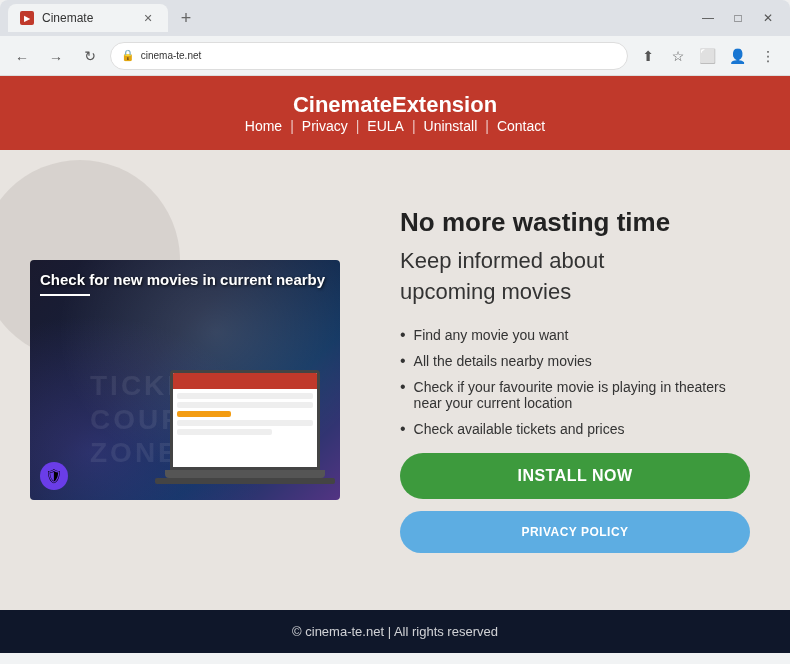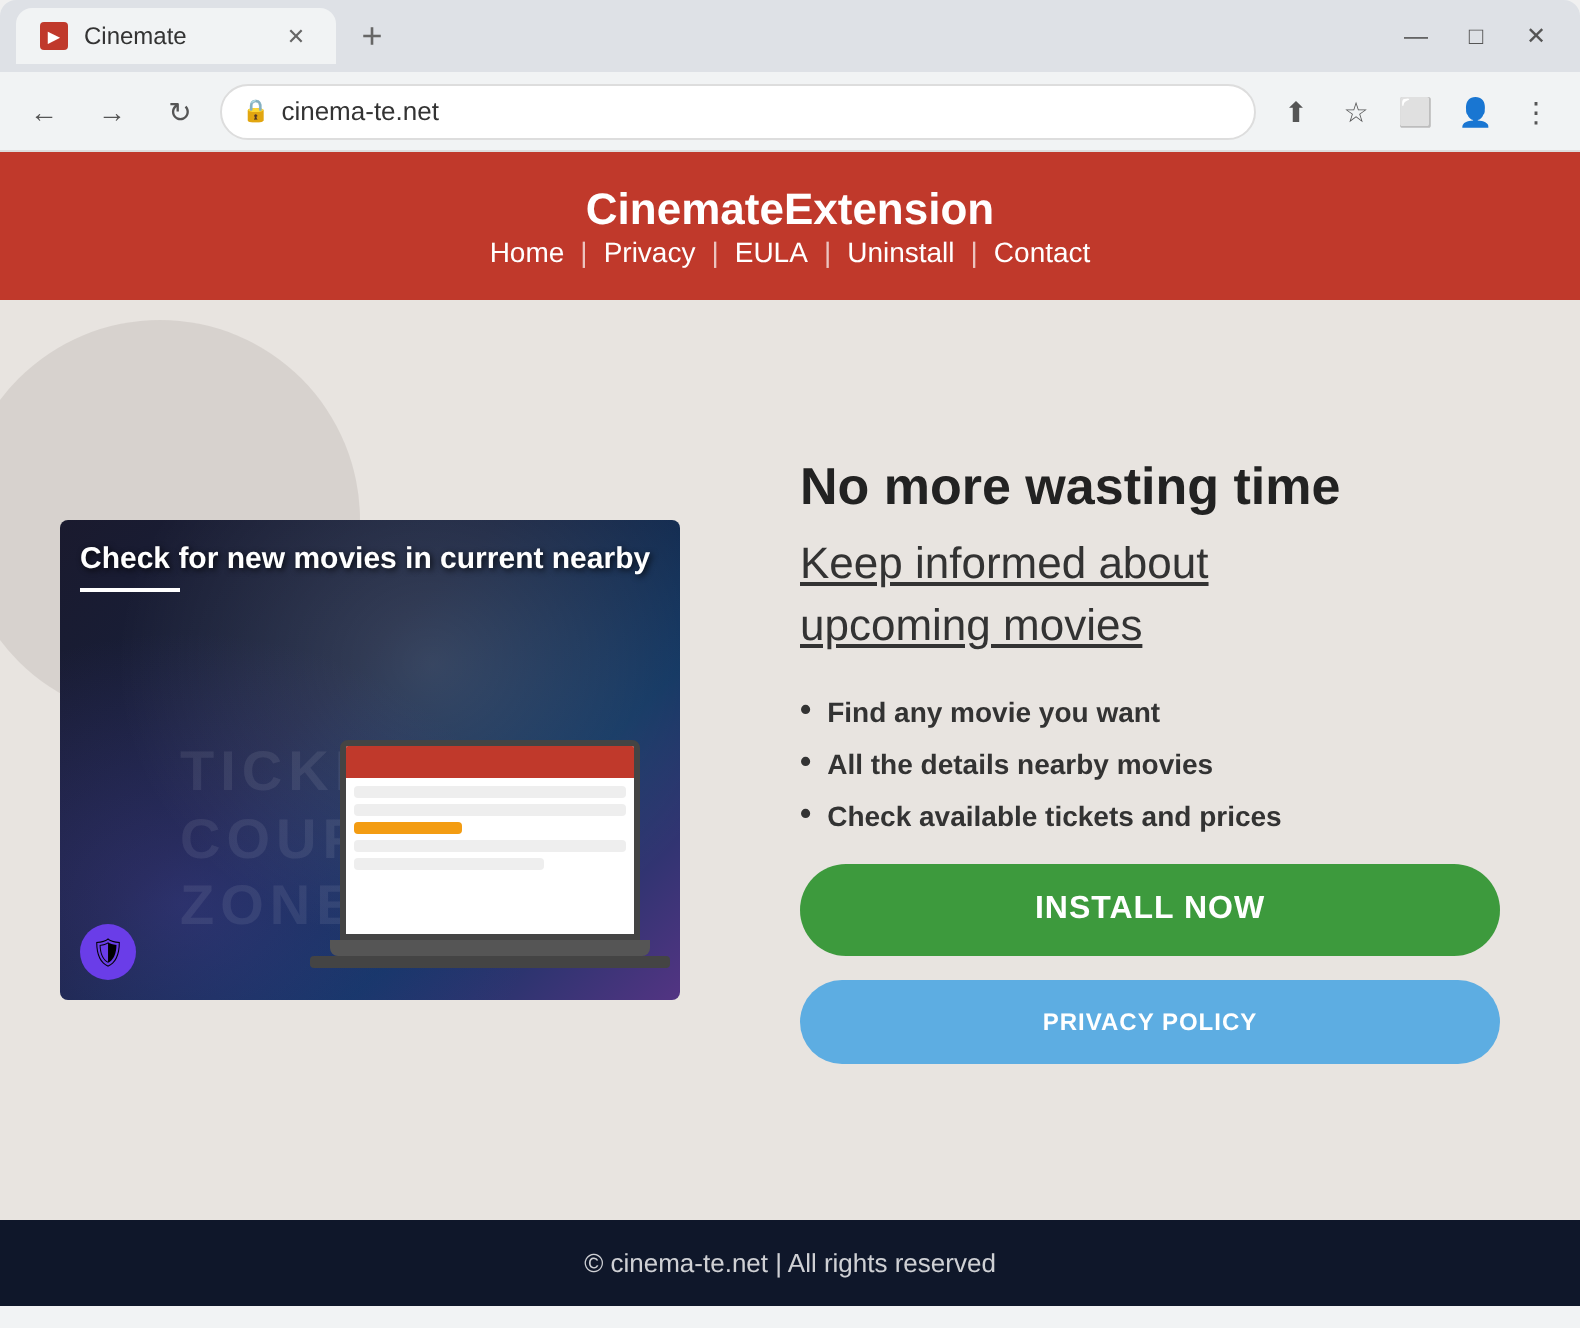--- a/index.html
+++ b/index.html
@@ -97,21 +97,21 @@
       background: white;
       border-radius: 20px;
       height: 28px;
       display: flex;
       align-items: center;
       padding: 0 10px;
       gap: 6px;
       border: 1px solid #ddd;
     }
     .lock-icon { font-size: 11px; color: #555; }
-    .address-text { font-size: 13px; color: #333; flex: 1; }
+    .address-text { font-size: 10px; color: #333; flex: 1; }
     .toolbar-actions {
       display: flex;
       gap: 2px;
     }
     .toolbar-action-btn {
       width: 28px; height: 28px;
       border-radius: 50%;
       display: flex; align-items: center; justify-content: center;
       font-size: 14px;
       color: #555;
@@ -302,26 +302,24 @@
       font-size: 26px;
       font-weight: bold;
       color: #222;
       margin-bottom: 8px;
     }
     .hero-subtitle {
       font-size: 22px;
       color: #333;
       margin-bottom: 20px;
       line-height: 1.4;
-      text-decoration: underline;
     }
     .hero-features {
       list-style: none;
       margin-bottom: 16px;
-      font-weight: bold;
     }
     .hero-features li {
       font-size: 14px;
       color: #333;
       margin-bottom: 10px;
       display: flex;
       align-items: flex-start;
       gap: 8px;
     }
     .hero-features li::before {
@@ -460,20 +458,21 @@
           <div class="card-icon-badge">🛡</div>
         </div>
       </div>
 
       <div class="hero-right">
         <h1 class="hero-title">No more wasting time</h1>
         <p class="hero-subtitle">Keep informed about<br>upcoming movies</p>
         <ul class="hero-features">
           <li>Find any movie you want</li>
           <li>All the details nearby movies</li>
+          <li>Check if your favourite movie is playing in theaters near your current location</li>
           <li>Check available tickets and prices</li>
         </ul>
         <div class="hero-buttons">
           <button class="btn-install">INSTALL NOW</button>
           <button class="btn-policy">PRIVACY POLICY</button>
         </div>
       </div>
     </div>
 
     <div class="site-footer">

